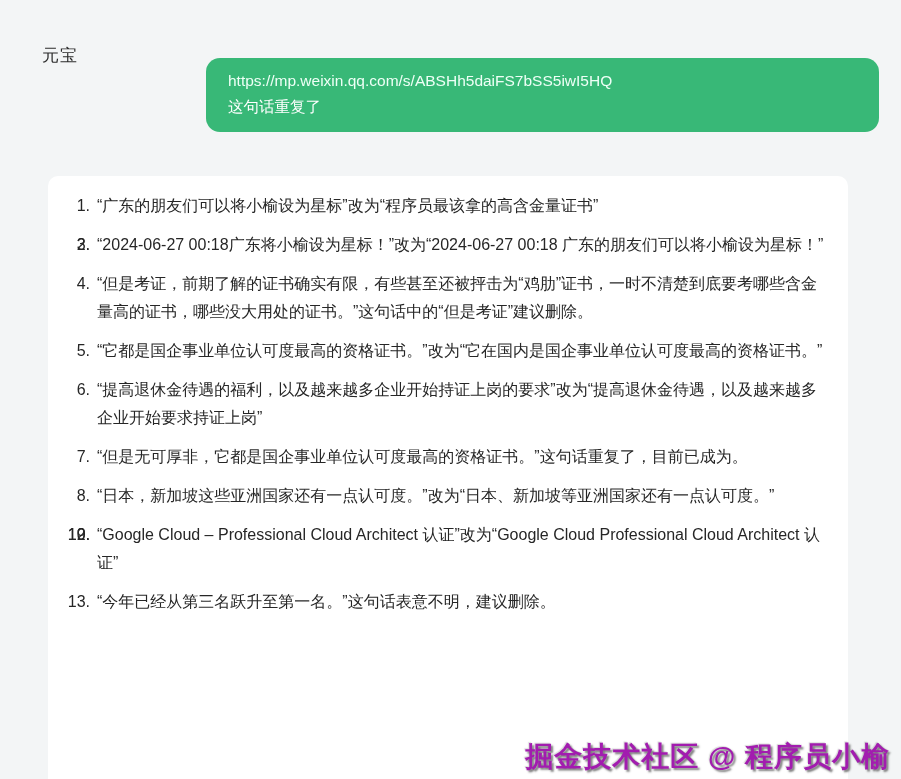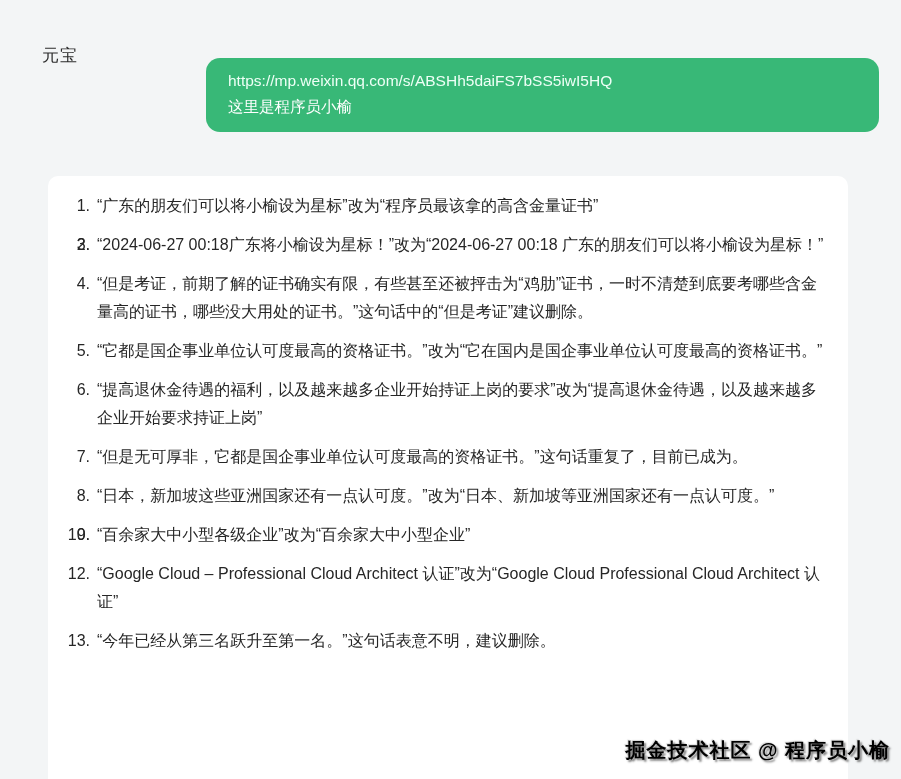--- a/index.html
+++ b/index.html
@@ -75,38 +75,38 @@
   .corrections .num {
     position: absolute;
     left: 0;
     top: 0;
     width: 42px;
     text-align: right;
   }
   .watermark {
     position: absolute;
     right: 11px;
-    bottom: 15px;
-    font-size: 20px;
+    bottom: 3px;
+    font-size: 28px;
     font-weight: bold;
     letter-spacing: 1px;
-    color: #000000;
+    color: #a21caf;
     text-shadow: 2px 2px 2px rgba(105,105,105,0.85), -1px -1px 1px rgba(170,170,170,0.45);
     white-space: nowrap;
     z-index: 5;
   }
 </style>
 </head>
 <body>
 
 <div class="app-title">元宝</div>
 
 <div class="bubble">
   <span class="url">https://mp.weixin.qq.com/s/ABSHh5daiFS7bSS5iwI5HQ</span>
-  <span class="msg-line">这里是程序员小榆</span>
+  <span class="msg-line">这句话重复了</span>
 </div>
 
 <div class="panel">
   <ol class="corrections">
     <li>
       <span class="num">1.</span>
       <span>“广东的朋友们可以将小榆设为星标”改为“程序员最该拿的高含金量证书”</span>
     </li>
     <li>
       <span class="num">2.</span>
@@ -133,21 +133,20 @@
     </li>
     <li>
       <span class="num">8.</span>
       <span>“日本，新加坡这些亚洲国家还有一点认可度。”改为“日本、新加坡等亚洲国家还有一点认可度。”</span>
     </li>
     <li>
       <span class="num">9.</span>
     </li>
     <li>
       <span class="num">10.</span>
-      <span>“百余家大中小型各级企业”改为“百余家大中小型企业”</span>
     </li>
     <li>
       <span class="num">12.</span>
       <span>“Google Cloud – Professional Cloud Architect 认证”改为“Google Cloud Professional Cloud Architect 认证”</span>
     </li>
     <li>
       <span class="num">13.</span>
       <span>“今年已经从第三名跃升至第一名。”这句话表意不明，建议删除。</span>
     </li>
   </ol>

